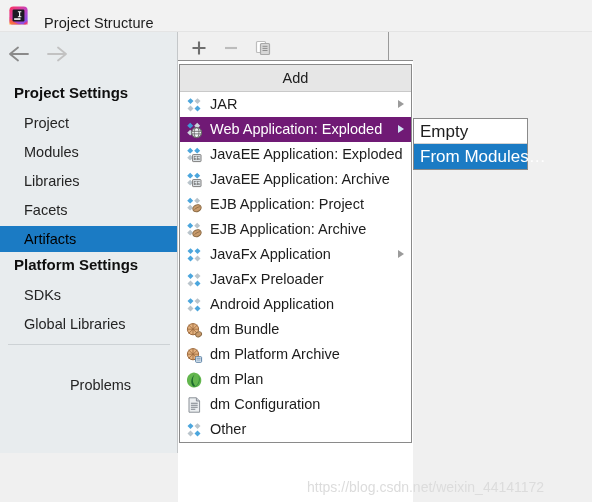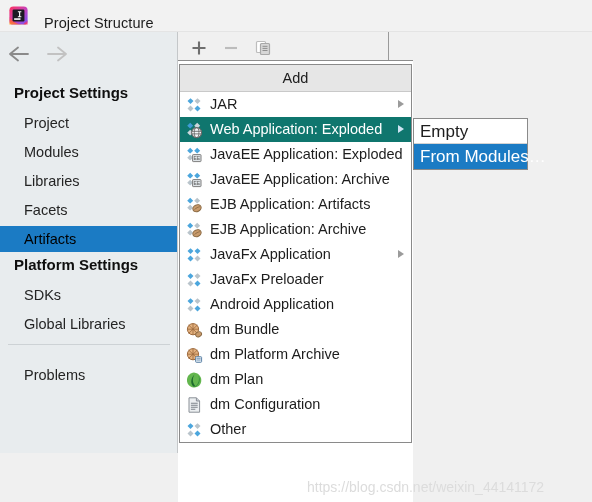--- a/index.html
+++ b/index.html
@@ -175,21 +175,21 @@
     position: relative;
     height: 25px;
     line-height: 25px;
     display: flex;
     align-items: center;
     padding-left: 4px;
     box-sizing: border-box;
     white-space: nowrap;
   }
   .menurow.selected {
-    background: #0f766e;
+    background: #701a75;
   }
   .menurow .mi-icon {
     width: 20px;
     height: 20px;
     flex: 0 0 20px;
     display: block;
     margin-right: 6px;
   }
   .menurow .mi-label {
     font-size: 14.5px;
@@ -299,21 +299,21 @@
   <div class="sideitem" style="top:136px;">Libraries</div>
   <div class="sideitem" style="top:165px;">Facets</div>
   <div class="sideitem selected" style="top:194px;">Artifacts</div>
 
   <div class="sidehead" style="top:224px;">Platform Settings</div>
   <div class="sideitem" style="top:250px;">SDKs</div>
   <div class="sideitem" style="top:279px;">Global Libraries</div>
 
   <div id="side-divider"></div>
 
-  <div class="sideitem" style="top:330px;">Problems</div>
+  <div class="sideitem" style="top:340px;text-align:center;">Problems</div>
 </div>
 
 <div id="content">
 
   <div id="panel-area"></div>
   <div id="panel-area-rightfill"></div>
 
   <div id="toolbar">
     <div class="tbicon" id="tb-add">
       <svg width="20" height="20" viewBox="0 0 20 20">
@@ -388,21 +388,21 @@
   </div>
 
   <div class="menurow">
     <svg class="mi-icon" viewBox="0 0 20 20">
       <path d="M6.2 2.8 l3 2.9 l-3 2.9 l-3 -2.9 z" fill="#4ba6dd"></path>
       <path d="M13.2 2.8 l3 2.9 l-3 2.9 l-3 -2.9 z" fill="#b9c4cb"></path>
       <path d="M6.2 9.8 l3 2.9 l-3 2.9 l-3 -2.9 z" fill="#b9c4cb"></path>
       <ellipse cx="13" cy="13.2" rx="4.3" ry="3.3" transform="rotate(-25 13 13.2)" fill="#c89a6b" stroke="#8a6a44" stroke-width="1"></ellipse>
       <path d="M10.5 14.6 C12 13 14.3 12 15.8 11.7" stroke="#8a6a44" stroke-width="0.9" fill="none"></path>
     </svg>
-    <span class="mi-label">EJB Application: Artifacts</span>
+    <span class="mi-label">EJB Application: Project</span>
   </div>
 
   <div class="menurow">
     <svg class="mi-icon" viewBox="0 0 20 20">
       <path d="M6.2 2.8 l3 2.9 l-3 2.9 l-3 -2.9 z" fill="#4ba6dd"></path>
       <path d="M13.2 2.8 l3 2.9 l-3 2.9 l-3 -2.9 z" fill="#b9c4cb"></path>
       <path d="M6.2 9.8 l3 2.9 l-3 2.9 l-3 -2.9 z" fill="#b9c4cb"></path>
       <ellipse cx="13" cy="13.2" rx="4.3" ry="3.3" transform="rotate(-25 13 13.2)" fill="#c89a6b" stroke="#8a6a44" stroke-width="1"></ellipse>
       <path d="M10.5 14.6 C12 13 14.3 12 15.8 11.7" stroke="#8a6a44" stroke-width="0.9" fill="none"></path>
     </svg>

